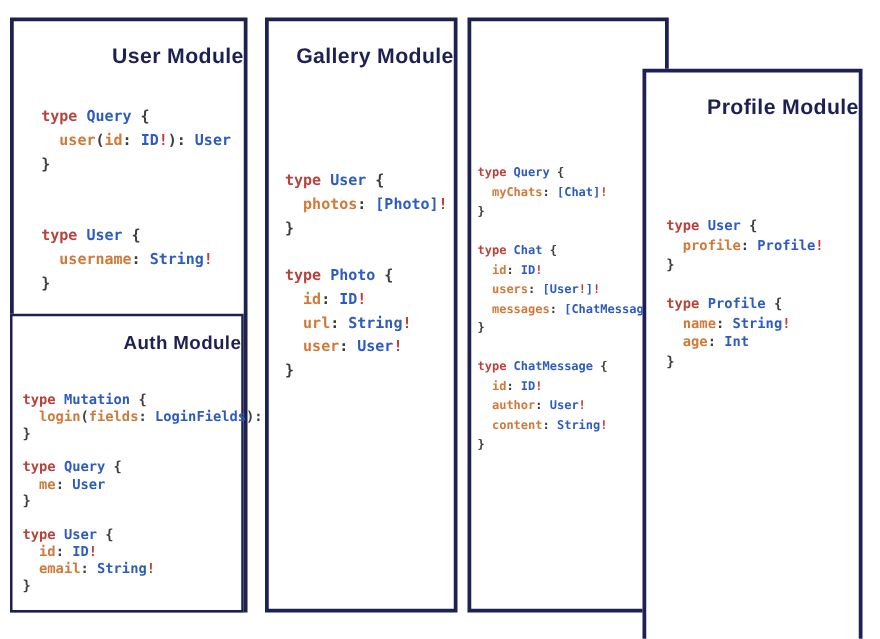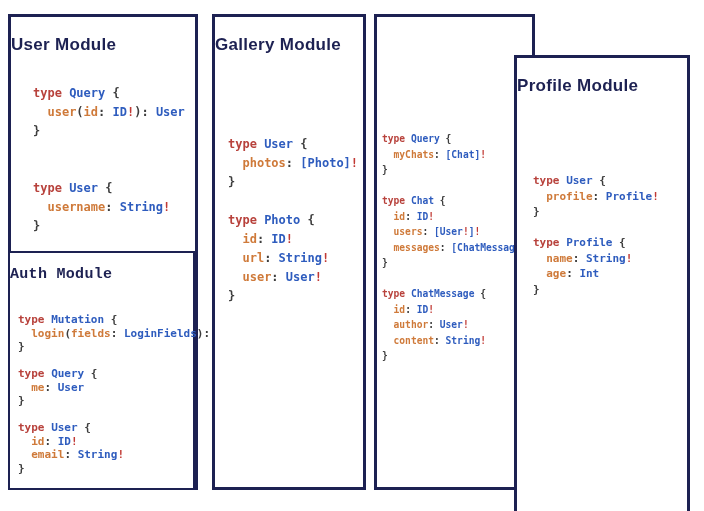--- a/index.html
+++ b/index.html
@@ -12,21 +12,21 @@
     position:absolute; top:14px; height:476px;
     border:3px solid var(--navy); background:#fff;
     box-sizing:border-box;
   }
   .panel-user    { left:8px;   width:190px; }
   .panel-gallery { left:212px; width:154px; }
   .panel-chat    { left:374px; width:161px; }
   .panel-profile { left:514px; width:176px;margin-top:41px; }
 
   .heading {
-    text-align:left; font-weight:bold; color:var(--navy);
+    text-align:right; font-weight:bold; color:var(--navy);
     font-size:17px; letter-spacing:0.3px; margin-top:18px;
     font-family:"Liberation Sans", sans-serif;
   }
   .code {
     position:absolute; white-space:pre;
     font-family:"DejaVu Sans Mono", monospace;
     color:var(--punct);
   }
   .code .line { min-height:1em;font-weight:bold; }
   .t-kw { color:var(--keyword); }
@@ -37,21 +37,21 @@
 
   .code-user    { left:22px; top:67px;  font-size:12px;  line-height:19px; }
   .code-gallery { left:13px; top:118px; font-size:12px;  line-height:19px; }
   .code-chat    { left:5px;  top:114px; font-size:9.6px; line-height:15.5px; }
   .code-profile { left:16px; top:115px; font-size:11px;  line-height:15.5px; }
 
   .auth-box {
     position:absolute; left:-3px; bottom:-3px; width:187px; height:239px;
     border:2px solid var(--navy); background:#fff; box-sizing:border-box;
   }
-  .auth-heading { font-size:15px; margin-top:13px;font-family:Liberation Mono, monospace; }
+  .auth-heading { font-size:15px; margin-top:13px; }
   .code-auth { left:8px; top:60px; font-size:11px; line-height:13.5px; }
 </style>
 </head>
 <body style="--navy: #1d2152; --keyword: #b8423c; --typename: #2e5cbe; --field: #cf7a3a; --punct: #3d3d3d; --bang: #c13a35;">
 
 <div class="panel panel-user">
   <div class="heading">User Module</div>
   <div class="code code-user"><div class="line"><span class="t-kw">type</span><span class="t-pu"> </span><span class="t-ty">Query</span><span class="t-pu"> {</span></div><div class="line"><span class="t-pu">  </span><span class="t-fl">user</span><span class="t-pu">(</span><span class="t-fl">id</span><span class="t-pu">: </span><span class="t-ty">ID</span><span class="t-bg">!</span><span class="t-pu">): </span><span class="t-ty">User</span></div><div class="line"><span class="t-pu">}</span></div><div class="line">&nbsp;</div><div class="line">&nbsp;</div><div class="line"><span class="t-kw">type</span><span class="t-pu"> </span><span class="t-ty">User</span><span class="t-pu"> {</span></div><div class="line"><span class="t-pu">  </span><span class="t-fl">username</span><span class="t-pu">: </span><span class="t-ty">String</span><span class="t-bg">!</span></div><div class="line"><span class="t-pu">}</span></div></div>
   <div class="auth-box">
     <div class="heading auth-heading">Auth Module</div>

